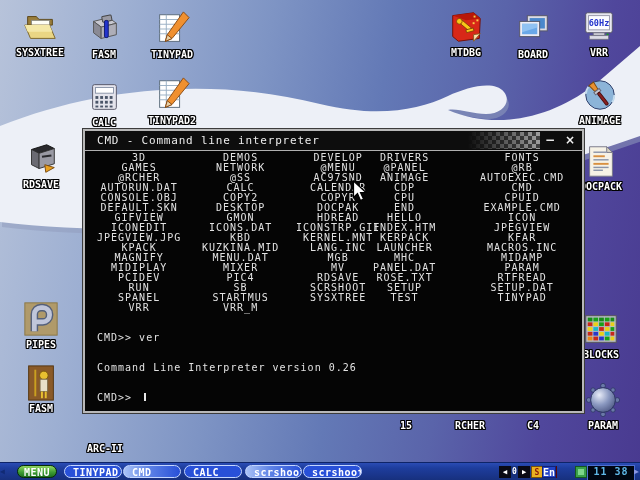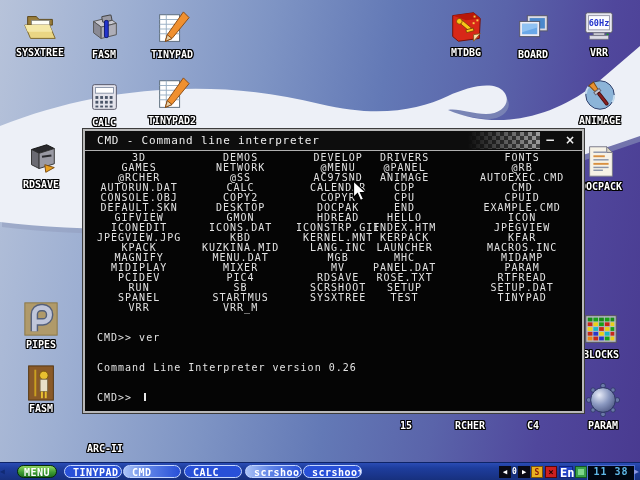--- a/index.html
+++ b/index.html
@@ -56,21 +56,21 @@
   .task.active{background:linear-gradient(90deg,#aac2f6 0%,#5d82e6 45%,#2850d8 100%);}
   #task-0{left:64px;width:58px;} #task-1{left:123px;width:58px;}
   #task-2{left:184px;width:58px;}#task-3{left:245px;width:57px;}#task-4{left:303px;width:59px;}
   .trayicon{position:absolute;top:3px;width:12px;height:12px;box-sizing:border-box;
        font:bold 8px/12px "DejaVu Sans Mono",monospace;text-align:center;cursor:pointer;}
   #tray-left{left:499px;background:#0a0a14;color:#fff;font-size:7px;}
   #tray-num{left:511px;width:7px;background:#16307c;color:#fff;}
   #tray-right{left:518px;background:#0a0a14;color:#fff;font-size:7px;}
   #tray-s{left:531px;background:#e8b021;color:#8a1808;border:1px solid #7a5208;}
   #tray-mute{left:545px;background:#cc2020;border:1px solid #5a0808;color:#200;font-size:9px;line-height:10px;}
-  #tray-en{left:559px;width:14px;background:#2343c6;border:1px solid #10227a;color:#fff;font-size:12px;}
+  #tray-en{left:542px;width:14px;background:#2343c6;border:1px solid #10227a;color:#fff;font-size:10px;}
   #tray-green{left:575px;background:#3aa04a;border:1px solid #14581e;}
   #tray-green i{display:block;width:6px;height:6px;margin:2px auto;background:#7ed68a;}
   #clock{position:absolute;left:587px;top:2px;width:48px;height:16px;box-sizing:border-box;
        background:#000612;border:1px solid #4d6fd0;color:#5fb8e8;
        font:bold 10px/12px "DejaVu Sans Mono",monospace;text-align:center;letter-spacing:1px;}
   #bar-arrow-l{position:absolute;left:0px;top:4px;color:#112a74;font-size:8px;}
   #bar-arrow-r{position:absolute;left:634px;top:4px;color:#8a96e2;font-size:8px;}
   
   #mouse{position:absolute;left:352px;top:180px;z-index:20;}
 </style>

